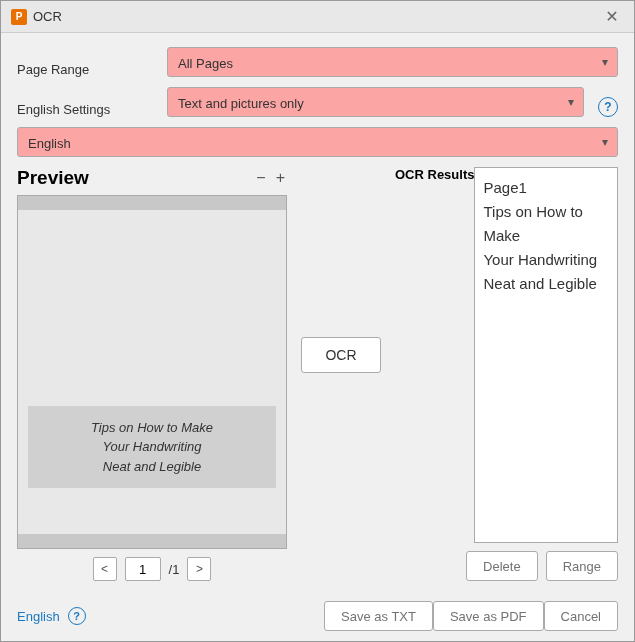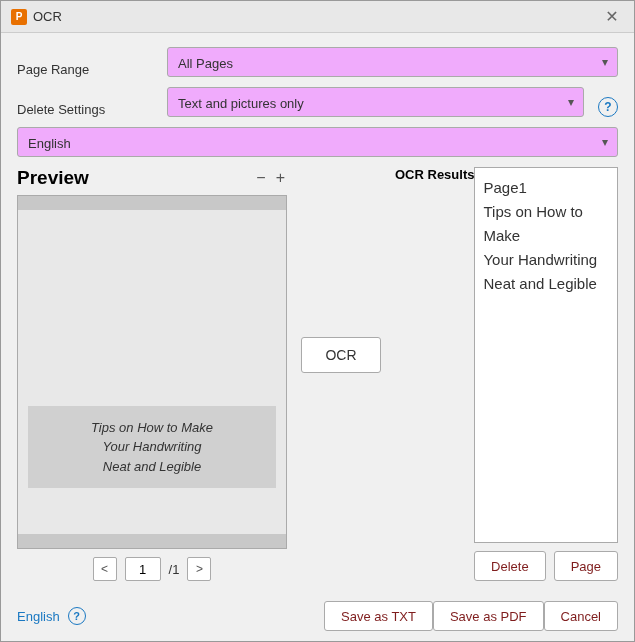--- a/index.html
+++ b/index.html
@@ -84,21 +84,21 @@
       flex: 1;
       position: relative;
       display: flex;
       align-items: center;
     }
     .form-select {
       width: 100%;
       padding: 8px 30px 5px 10px;
       border: 1px solid #aaa;
       border-radius: 3px;
-      background: #f0abfc;
+      background: #fca5a5;
       font-size: 13px;
       appearance: none;
       cursor: pointer;
       color: #333;
       height: 30px;
     }
     .select-arrow {
       position: absolute;
       right: 10px;
       pointer-events: none;
@@ -260,21 +260,21 @@
       gap: 8px;
       margin-top: 8px;
     }
     .bottom-btn {
       padding: 5px 16px;
       border: 1px solid #aaa;
       border-radius: 3px;
       background: white;
       font-size: 13px;
       cursor: pointer;
-      color: #7f1d1d;
+      color: #737373;
       height: 30px;
     }
     .footer {
       padding: 6px 16px 10px;
       display: flex;
       align-items: center;
       justify-content: space-between;
     }
     .feedback-link {
       color: #1a78c2;
@@ -312,21 +312,21 @@
       <span class="form-label">Page Range</span>
       <div class="form-select-wrapper">
         <select class="form-select">
           <option>All Pages</option>
         </select>
         <span class="select-arrow">▾</span>
       </div>
     </div>
 
     <div class="form-row">
-      <span class="form-label">Delete Settings</span>
+      <span class="form-label">English Settings</span>
       <div class="form-select-wrapper">
         <select class="form-select">
           <option>Text and pictures only</option>
         </select>
         <span class="select-arrow">▾</span>
       </div>
       <div class="help-icon">?</div>
     </div>
 
     <div class="form-row">
@@ -381,21 +381,21 @@
               <div>Page1</div>
               <div>Tips on How to Make</div>
               <div>Your Handwriting</div>
               <div>Neat and Legible</div>
             </div>
           </div>
         </div>
 
         <div class="bottom-buttons-row" style="margin-top:8px;">
           <button class="bottom-btn">Delete</button>
-          <button class="bottom-btn">Page</button>
+          <button class="bottom-btn">Range</button>
         </div>
       </div>
     </div>
   </div>
 
   <div class="footer">
     <div class="feedback-help">
       <a class="feedback-link">English</a>
       <div class="help-icon" style="width:18px;height:18px;font-size:11px;">?</div>
     </div>

